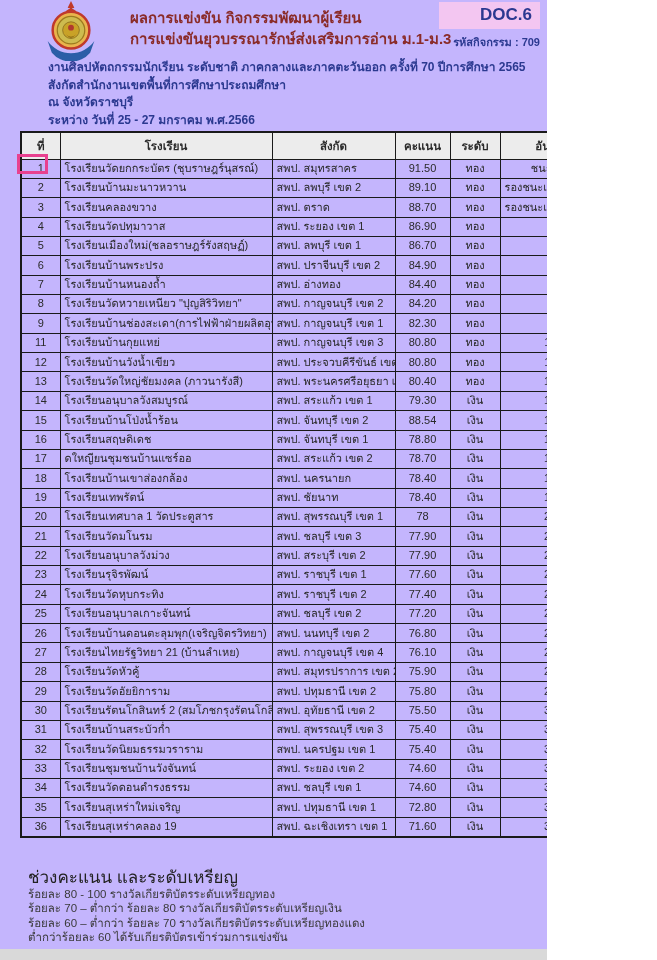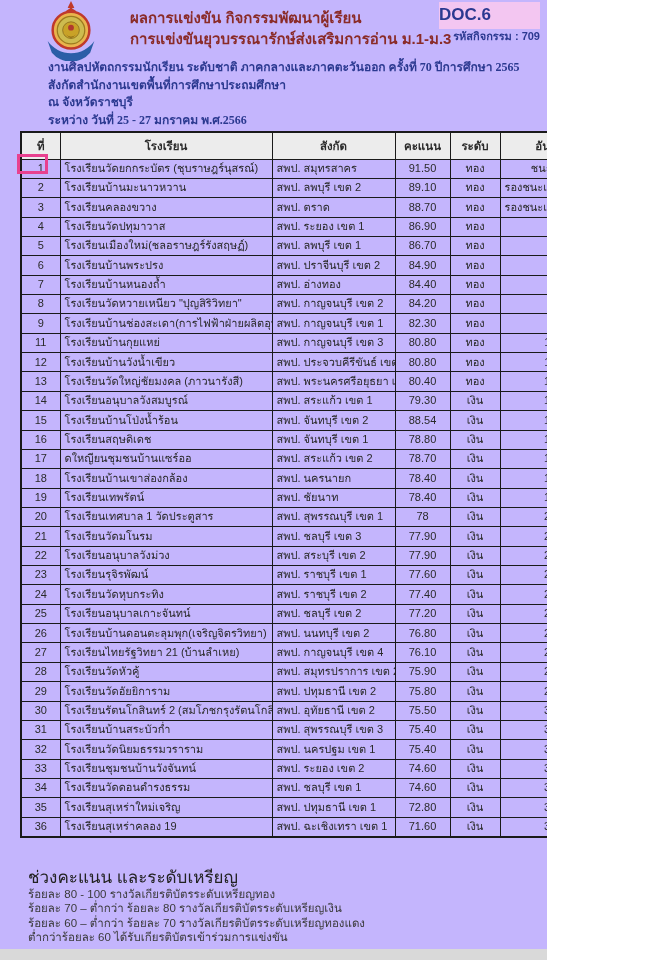--- a/index.html
+++ b/index.html
@@ -4,23 +4,23 @@
 <style>
   * { margin:0; padding:0; box-sizing:border-box; }
   html,body { width:657px; }
   body { font-family:"Liberation Sans", sans-serif; background:#ffffff; }
   .page { position:relative; width:547px; height:960px; background:#c4b5fd; overflow:hidden; }
 
   
   .logo { position:absolute; left:28px; top:1px; width:86px; height:60px; }
   .title-block { position:absolute; left:130px; top:7px; color:#8a2b28; font-weight:bold; font-size:15px; line-height:21px; }
   .doc-badge { position:absolute; right:7px; top:2px; width:101px; height:27px; background:#f3c6f1;
-               color:#2b3990; font-weight:bold; font-size:17px; padding:3px 8px 0 0; }
-  .activity-code { position:absolute; right:7px; top:27px; color:#2b3990; font-weight:bold; font-size:11px; }
-  .event-block { position:absolute; left:48px; top:59px; color:#2b3990; font-weight:bold; font-size:12px; line-height:17.5px;font-family:Liberation Serif, serif; }
+               color:#2b3990; font-weight:bold; font-size:17px; text-align:right; padding:3px 8px 0 0; }
+  .activity-code { position:absolute; right:7px; top:33px; color:#2b3990; font-weight:bold; font-size:11px; }
+  .event-block { position:absolute; left:48px; top:59px; color:#2b3990; font-weight:bold; font-size:12px; line-height:17.5px; }
 
   
   table.results { position:absolute; left:20px; top:131px; width:631px; border-collapse:collapse; table-layout:fixed;
                   font-size:11px; color:#2a2a2a; border:2px solid #1a1a1a; }
   table.results th, table.results td { border:1px solid #1a1a1a; padding:0 4px; overflow:hidden; white-space:nowrap; line-height:1.05; }
   table.results thead tr { height:27px; background:#ececec; }
   table.results th { font-weight:bold; text-align:center; font-size:11.5px; }
   table.results tbody tr { height:19.36px; }
   td.col-no, td.col-score, td.col-level, td.col-rank, td.col-note { text-align:center; }
   td.col-school, td.col-affiliation { text-align:left; }

